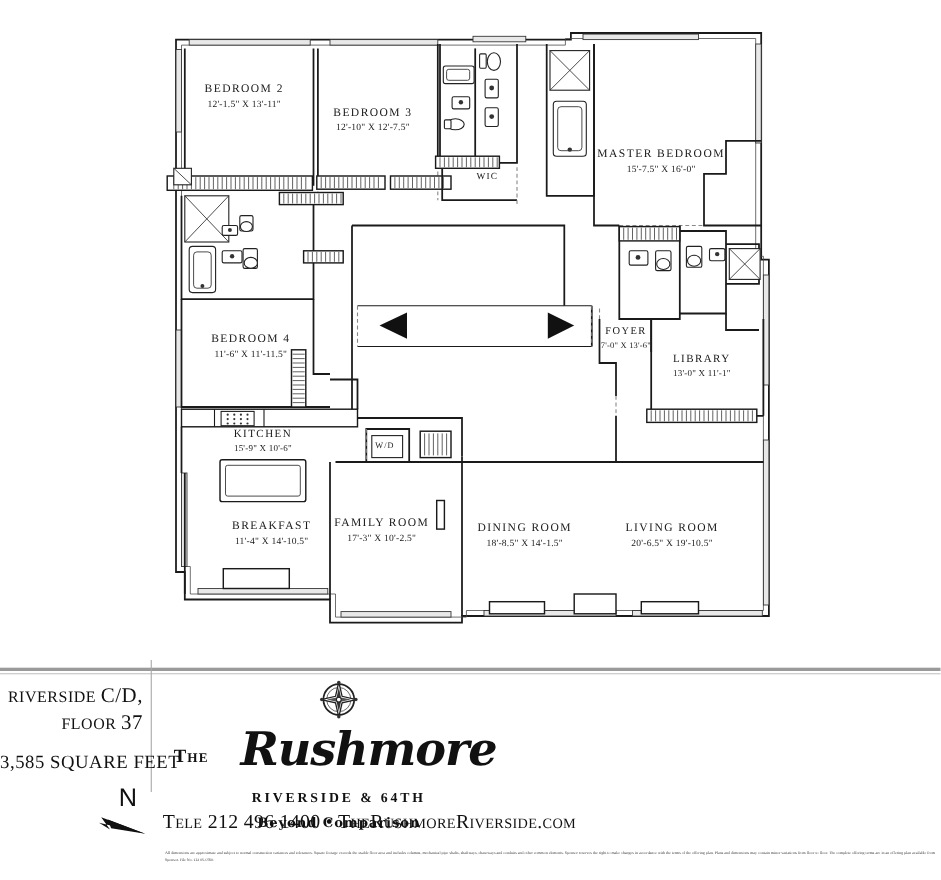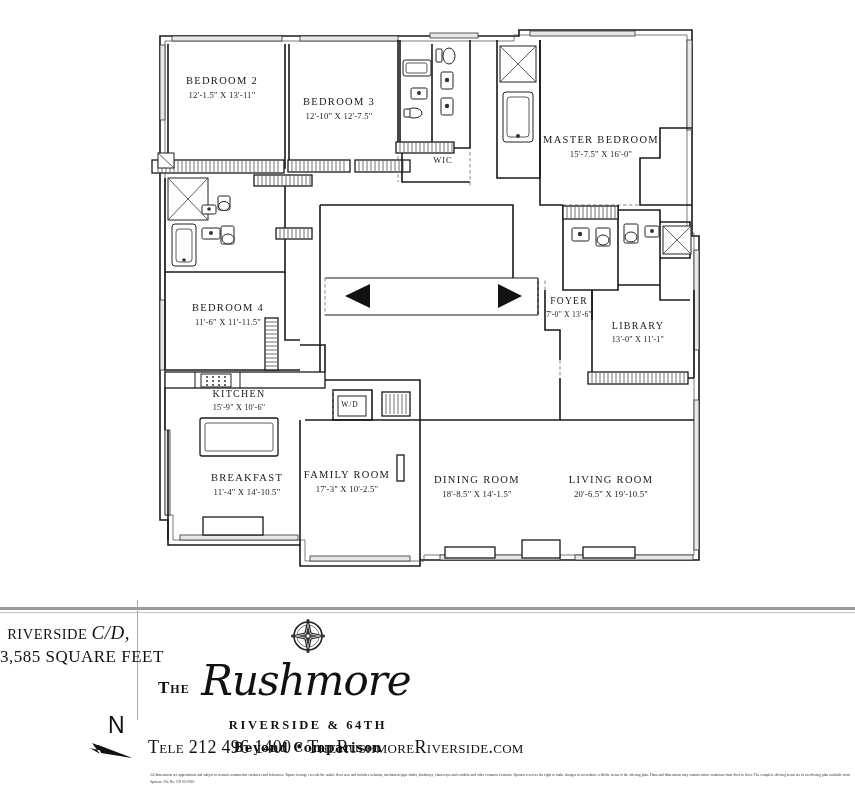--- a/index.html
+++ b/index.html
@@ -57,21 +57,21 @@
     font-family: "Liberation Serif", serif;
   }
   .res-line {
     font-variant: small-caps;
     letter-spacing: 0.5px;
     color: #111;
     margin-bottom: 3px;
     white-space: nowrap;
   }
   .res-line-1 { font-size: 14.5px; }
-  .res-line-1 .big { font-size: 19px; font-style: italic; }
+  .res-line-1 .big { font-size: 19px; }
   .res-line-2 { font-size: 14.5px; margin-bottom: 14px; }
   .res-line-2 .big { font-size: 19px; }
   .res-line-3 { font-size: 17px; }
 
   
   #north-arrow {
     position: absolute;
     left: 84px; top: 712px;
     width: 60px; height: 55px;
   }
@@ -101,26 +101,26 @@
     position: absolute;
     left: 10px; top: 20px;
     font-size: 17px;
     font-variant: small-caps;
     letter-spacing: 1px;
     font-weight: bold;
     color: #111;
   }
   .brand-name {
     position: absolute;
-    left: 8px; top: -2px;
+    left: 37px; top: -2px;
     width: 300px;
     text-align: center;
     font-family: "DejaVu Serif", serif;
     font-style: italic;
-    font-weight: normal;
+    font-weight: bold;
     font-size: 42px;
     letter-spacing: -1px;
     color: #111;
   }
   .brand-sub {
     font-size: 12.5px;
     font-variant: small-caps;
     letter-spacing: 2.6px;
     font-weight: bold;
     color: #111;
@@ -647,20 +647,24 @@
 
   <div class="rule-thick"></div>
   <div class="rule-thin"></div>
   <div class="v-divider"></div>
 
   <div id="residence-block">
     <div class="res-line res-line-1">
       <span>RIVERSIDE</span>
       <span class="big">C/D,</span>
     </div>
+    <div class="res-line res-line-2">
+      <span>FLOOR</span>
+      <span class="big">37</span>
+    </div>
     <div class="res-line res-line-3">3,585 SQUARE FEET</div>
   </div>
 
   <div id="brand-block">
     <svg id="compass-emblem" width="44" height="44" viewBox="0 0 44 44">
       <circle cx="22" cy="22" r="14" fill="none" stroke="#222" stroke-width="1.6"></circle>
       <circle cx="22" cy="22" r="11" fill="none" stroke="#555" stroke-width="0.8"></circle>
       <polygon points="22,6 25,19 38,22 25,25 22,38 19,25 6,22 19,19" fill="#fff" stroke="#222" stroke-width="1.2"></polygon>
       <polygon points="22,11 24,20 22,22 20,20" fill="#333"></polygon>
       <polygon points="33,22 24,24 22,22 24,20" fill="#555"></polygon>

